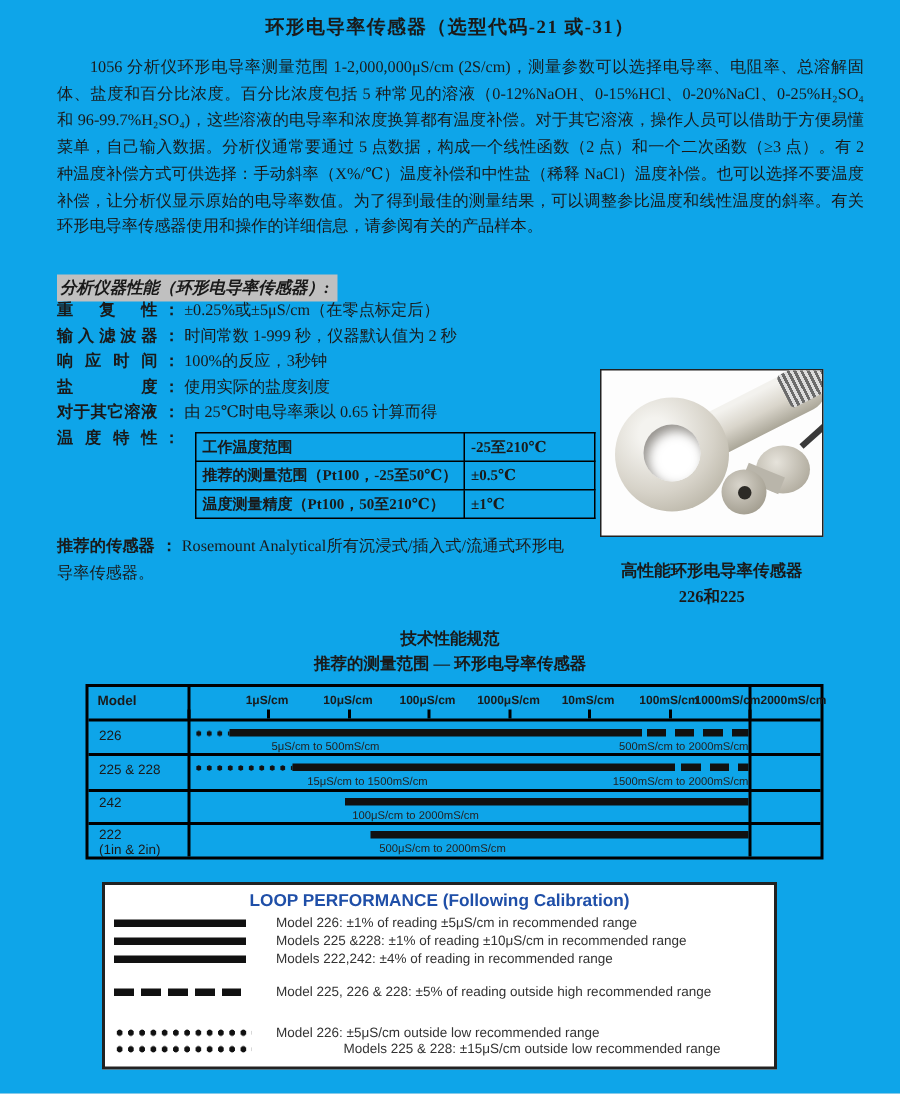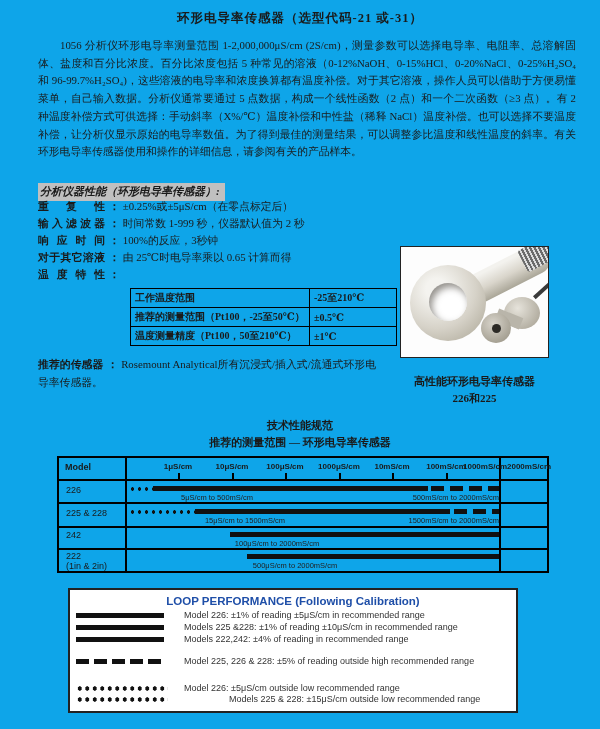--- a/index.html
+++ b/index.html
@@ -118,20 +118,23 @@
     <div class="spec-row">
       <span class="spec-label">重 复 性</span><span class="spec-colon">：</span><span>±0.25%或±5μS/cm（在零点标定后）</span>
     </div>
     <div class="spec-row">
       <span class="spec-label">输入滤波器</span><span class="spec-colon">：</span><span>时间常数 1-999 秒，仪器默认值为 2 秒</span>
     </div>
     <div class="spec-row">
       <span class="spec-label">响应时间</span><span class="spec-colon">：</span><span>100%的反应，3秒钟</span>
     </div>
     <div class="spec-row">
+      <span class="spec-label">盐 度</span><span class="spec-colon">：</span><span>使用实际的盐度刻度</span>
+    </div>
+    <div class="spec-row">
       <span class="spec-label">对于其它溶液</span><span class="spec-colon">：</span><span>由 25℃时电导率乘以 0.65 计算而得</span>
     </div>
     <div class="spec-row">
       <span class="spec-label">温度特性</span><span class="spec-colon">：</span><span></span>
     </div>
   </div>
 
   <table class="temp-table">
     <tbody>
       <tr>

